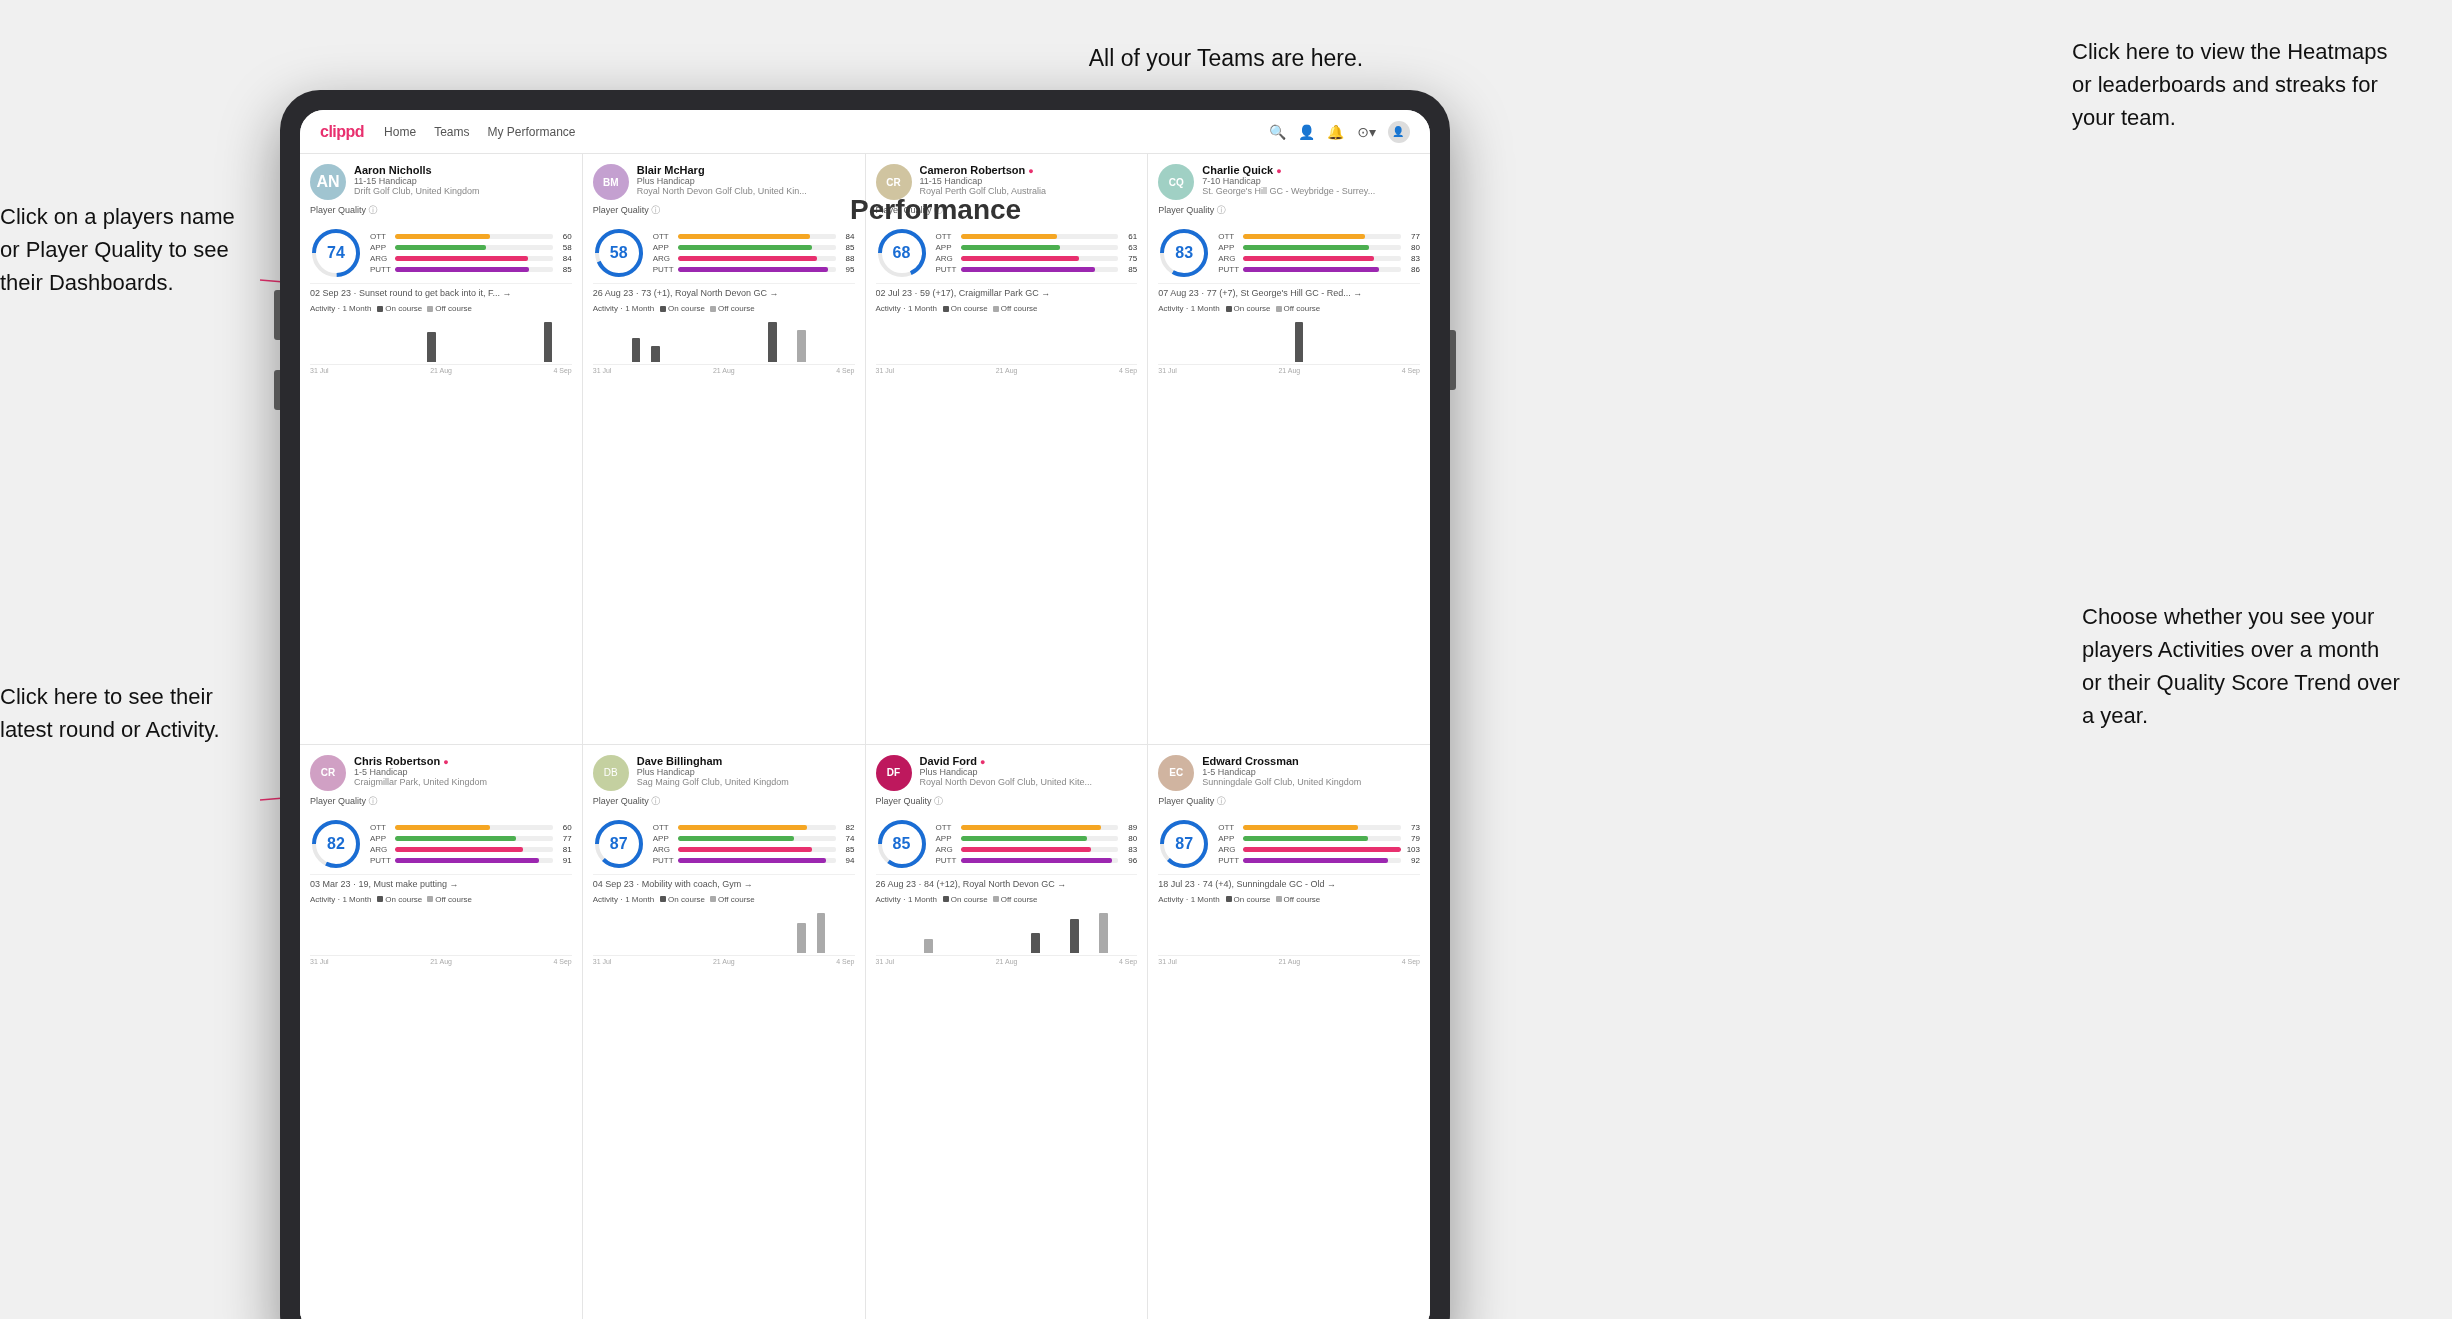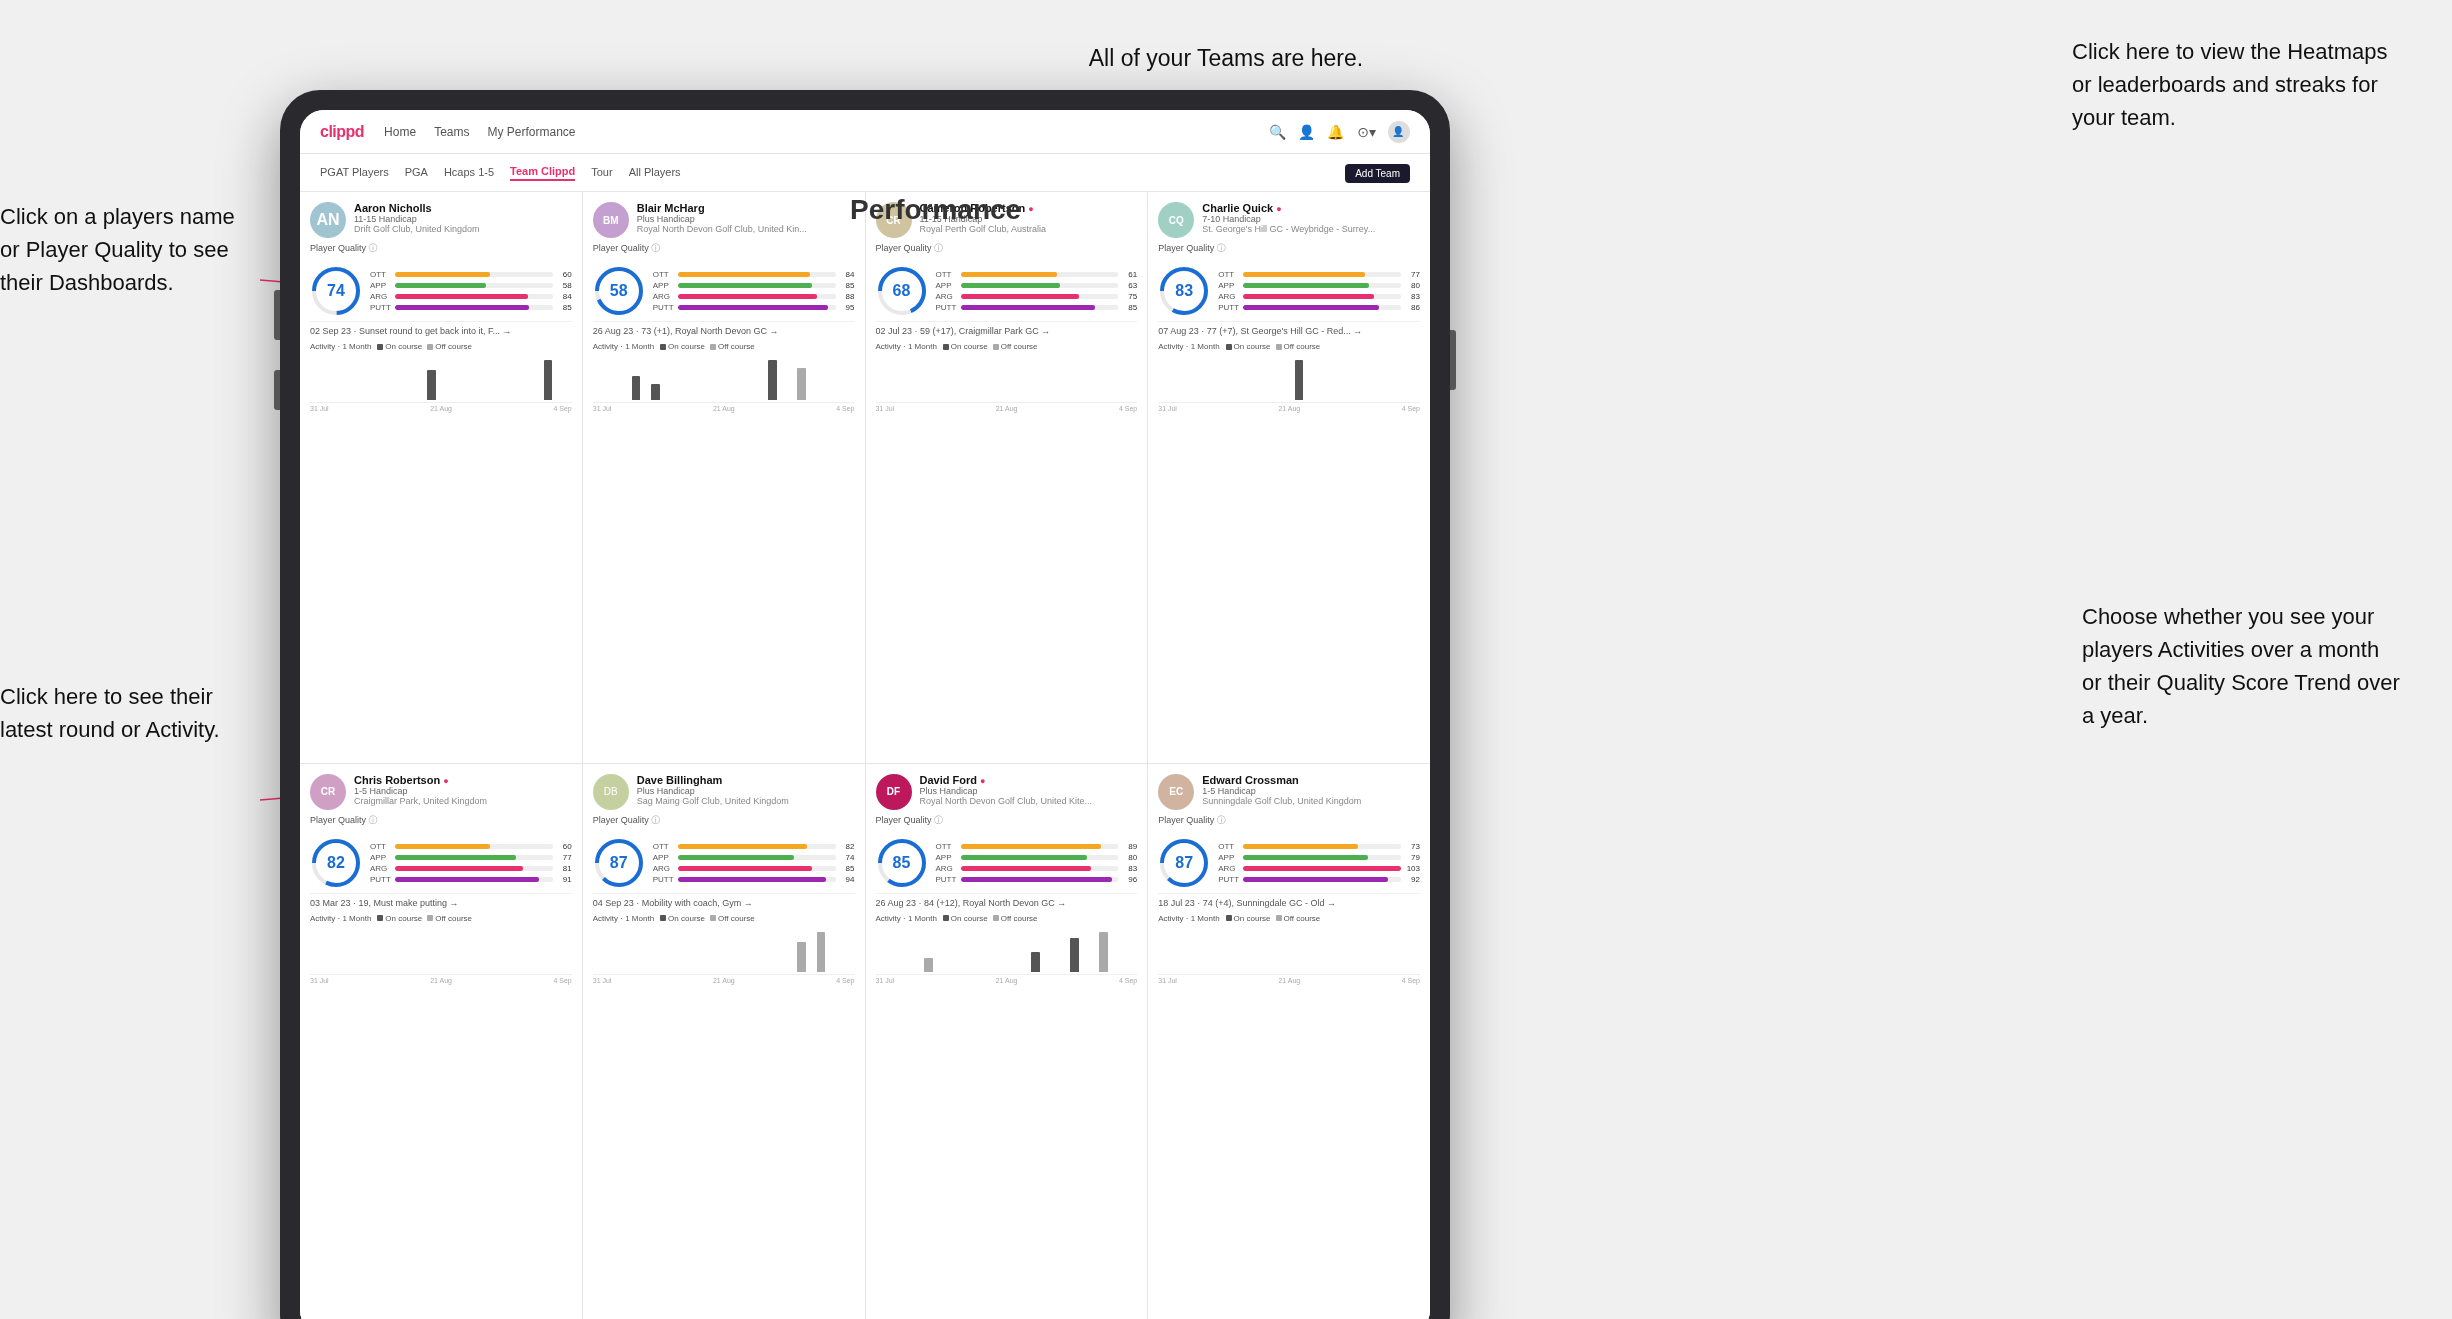--- a/index.html
+++ b/index.html
@@ -432,31 +432,20 @@
       </div>
       <div class="navbar-right">
         <span class="navbar-icon">🔍</span>
         <span class="navbar-icon">👤</span>
         <span class="navbar-icon">🔔</span>
         <span class="navbar-icon">⊙▾</span>
         <span class="navbar-icon" style="background:#ddd;border-radius:50%;width:22px;height:22px;display:inline-flex;align-items:center;justify-content:center;font-size:10px;">👤</span>
       </div>
     </div>
 
-    <div class="subnav">
-      <span class="subnav-tab">PGAT Players</span>
-      <span class="subnav-tab">PGA</span>
-      <span class="subnav-tab">Hcaps 1-5</span>
-      <span class="subnav-tab active">Team Clippd</span>
-      <span class="subnav-tab">Tour</span>
-      <span class="subnav-tab">All Players</span>
-      <div class="subnav-right">
-        <button class="add-team-btn">Add Team</button>
-      </div>
-    </div>
 
 
     <div class="player-grid" id="player-grid">
 
     <div class="player-card">
     <div class="player-header">
       <div class="player-avatar" style="background:#a0c4d0;">
         <span style="font-size:16px;font-weight:600;color:#fff;">AN</span>
       </div>
       <div class="player-info">

